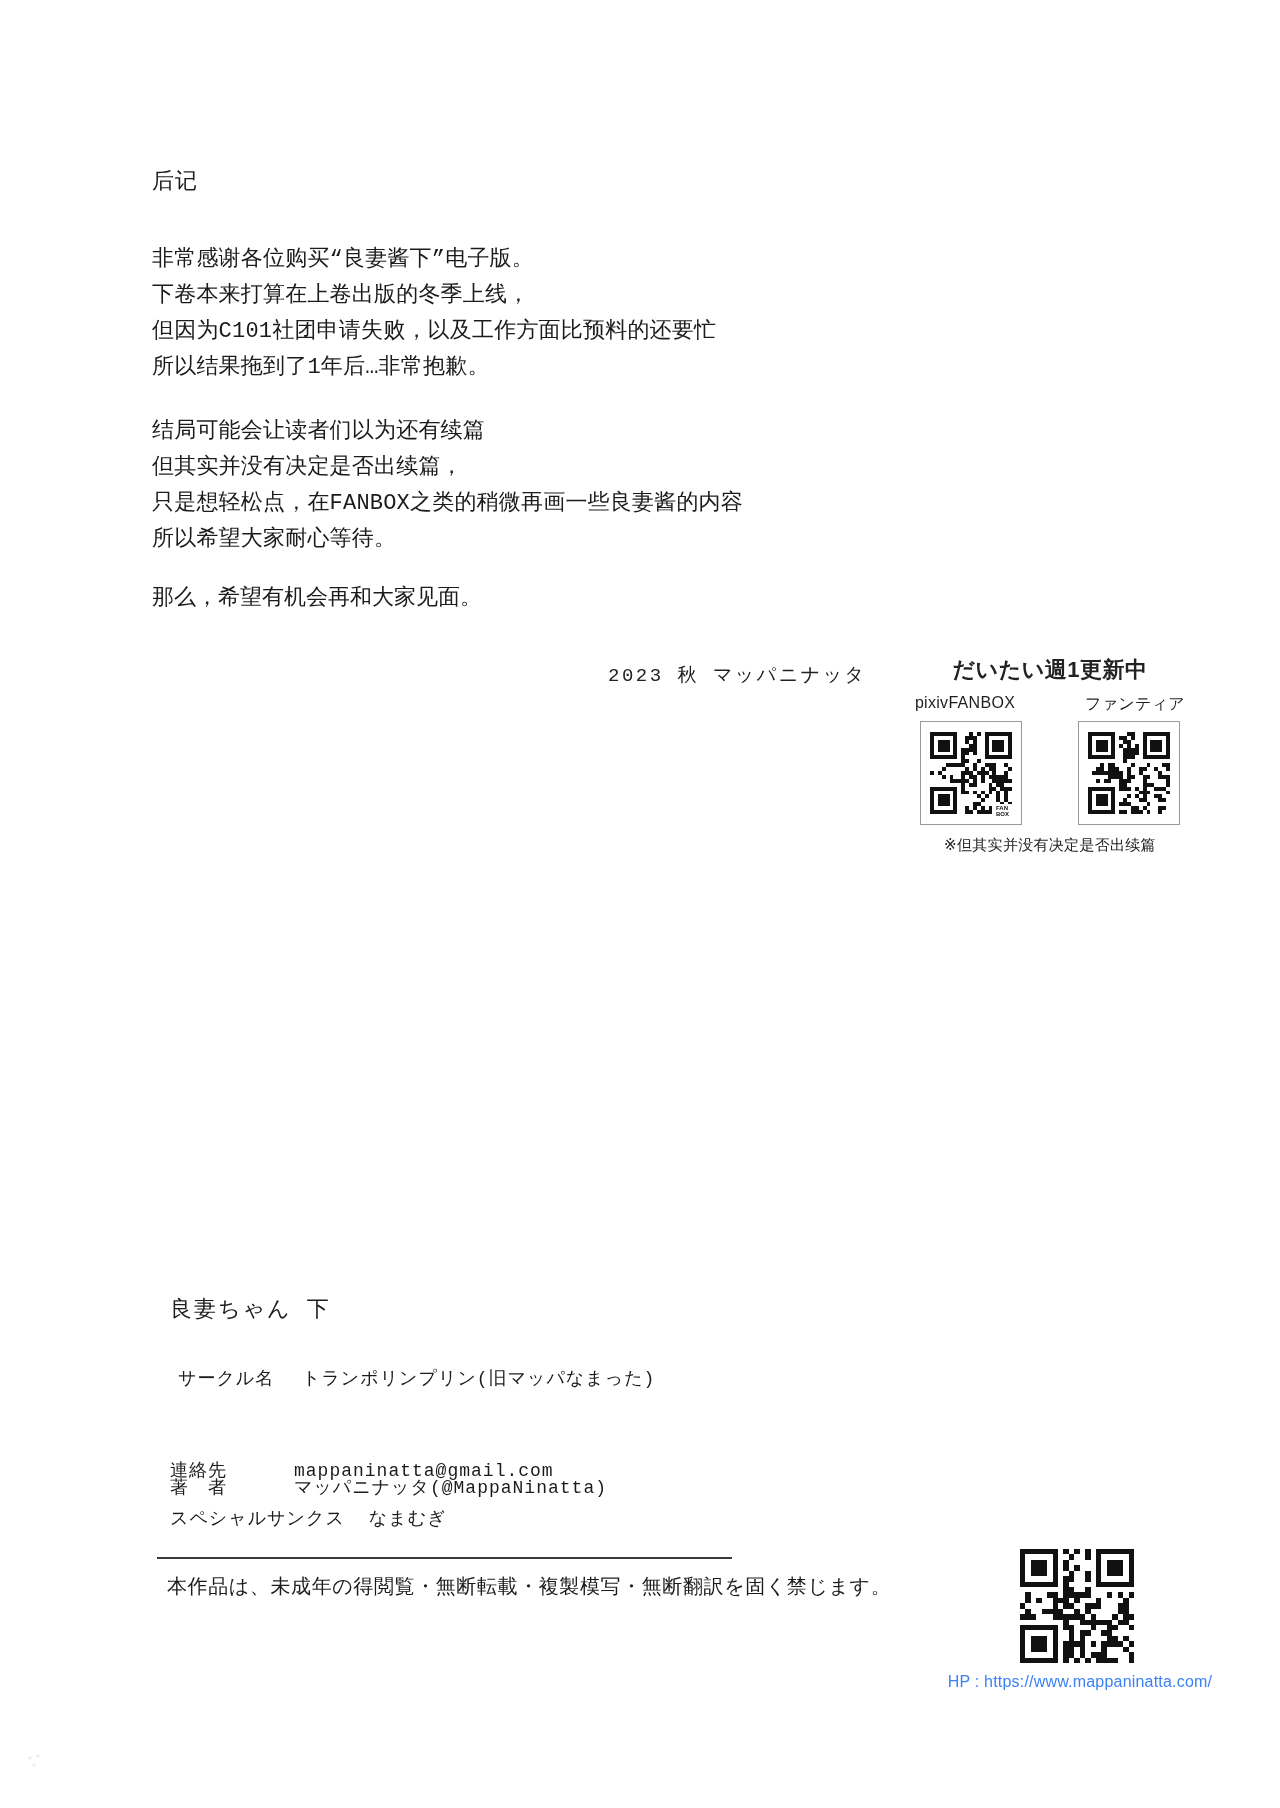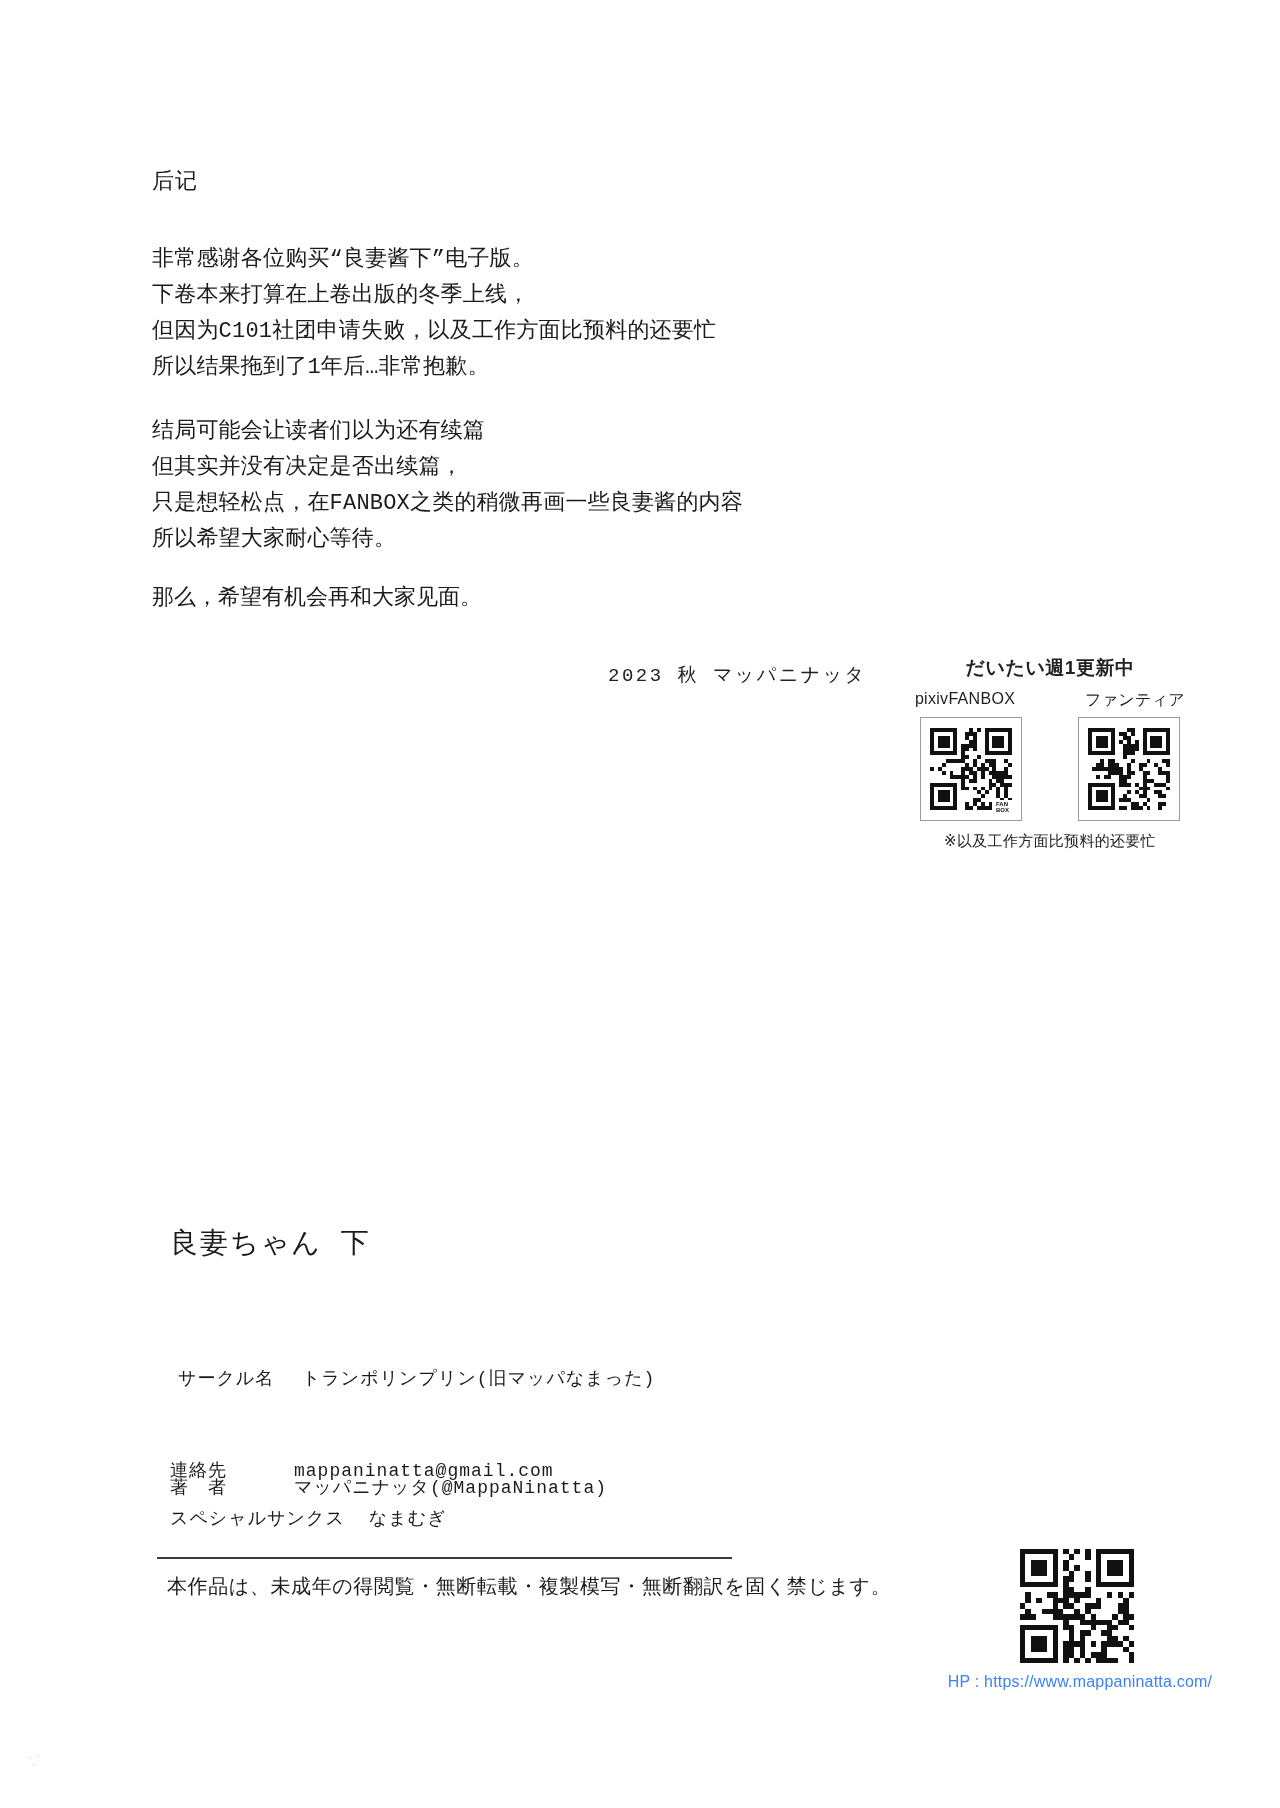--- a/index.html
+++ b/index.html
@@ -12,33 +12,33 @@
   
   .aw-heading{left:152px;top:166px;font-size:22px;letter-spacing:1px;}
   .aw-para{left:152px;font-size:22px;line-height:36px;letter-spacing:0.2px;}
   .aw-para1{top:242px;}
   .aw-para2{top:414px;}
   .aw-closing{left:152px;top:582px;font-size:22px;}
   .aw-signature{left:608px;top:662px;font-size:19px;letter-spacing:2.5px;color:#222;}
   
   .update-box{left:880px;top:655px;width:340px;text-align:center;
     font-family:"Liberation Sans","DejaVu Sans",sans-serif;}
-  .update-heading{font-size:19px;font-weight:600;letter-spacing:0.5px;color:#222;margin:0 0 9px 0;}
+  .update-heading{font-size:22px;font-weight:600;letter-spacing:0.5px;color:#222;margin:0 0 9px 0;}
   .qr-labels{display:flex;margin:0 0 6px 0;}
   .qr-labels span{flex:1;font-size:16px;color:#1e1e1e;letter-spacing:0.3px;}
   .qr-row{display:flex;justify-content:center;gap:56px;}
   .qr-frame{width:102px;height:104px;border:1px solid #9a9a9a;background:#fff;
     box-sizing:border-box;padding:9px;position:relative;}
   .qr-frame svg{width:100%;height:100%;display:block;}
   .fanbox-badge{position:absolute;right:5px;bottom:6px;width:20px;background:#fff;
     font-size:6px;line-height:6px;font-weight:bold;color:#111;text-align:left;
     font-family:"Liberation Sans","DejaVu Sans",sans-serif;padding:1px 0 1px 1px;}
   .update-note{font-size:15px;color:#222;margin:11px 0 0 0;letter-spacing:0.3px;}
   
-  .cp-title{left:170px;top:1224px;font-size:28px;letter-spacing:2px;}
+  .cp-title{left:170px;top:1294px;font-size:22px;letter-spacing:2px;}
   .credit-row{left:170px;font-size:18px;letter-spacing:1px;white-space:nowrap;}
   .credit-row .lab{display:inline-block;min-width:100px;margin-right:24px;}
   .cr-0{top:1366px;margin-left:8px;}
   .cr-1{top:1475px;}
   .cr-2{top:1458px;}
   .cr-3{top:1506px;}
   .cp-rule{left:157px;top:1557px;width:575px;height:0;border-top:2px solid #3a3a3a;}
   .cp-copyright{left:167px;top:1573px;font-size:20px;letter-spacing:0.6px;white-space:nowrap;}
   .bottom-qr{left:1020px;top:1548px;width:114px;height:116px;}
   .bottom-qr svg{width:100%;height:100%;display:block;}
@@ -328,21 +328,21 @@
           <rect x="2" y="2" width="3" height="3" fill="#111111"></rect>
           <rect x="14" y="0" width="7" height="7" fill="#111111"></rect>
           <rect x="15" y="1" width="5" height="5" fill="#ffffff"></rect>
           <rect x="16" y="2" width="3" height="3" fill="#111111"></rect>
           <rect x="0" y="14" width="7" height="7" fill="#111111"></rect>
           <rect x="1" y="15" width="5" height="5" fill="#ffffff"></rect>
           <rect x="2" y="16" width="3" height="3" fill="#111111"></rect>
         </svg>
     </div>
   </div>
-  <div class="update-note">※以及工作方面比预料的还要忙</div>
+  <div class="update-note">※但其实并没有决定是否出续篇</div>
 </div>
 
 <div class="abs cp-title">良妻ちゃん 下</div>
 
 <div class="abs credit-row cr-0">
   <span class="lab">サークル名</span><span>トランポリンプリン(旧マッパなまった)</span>
 </div>
 <div class="abs credit-row cr-1">
   <span class="lab">著　者</span><span>マッパニナッタ(@MappaNinatta)</span>
 </div>

